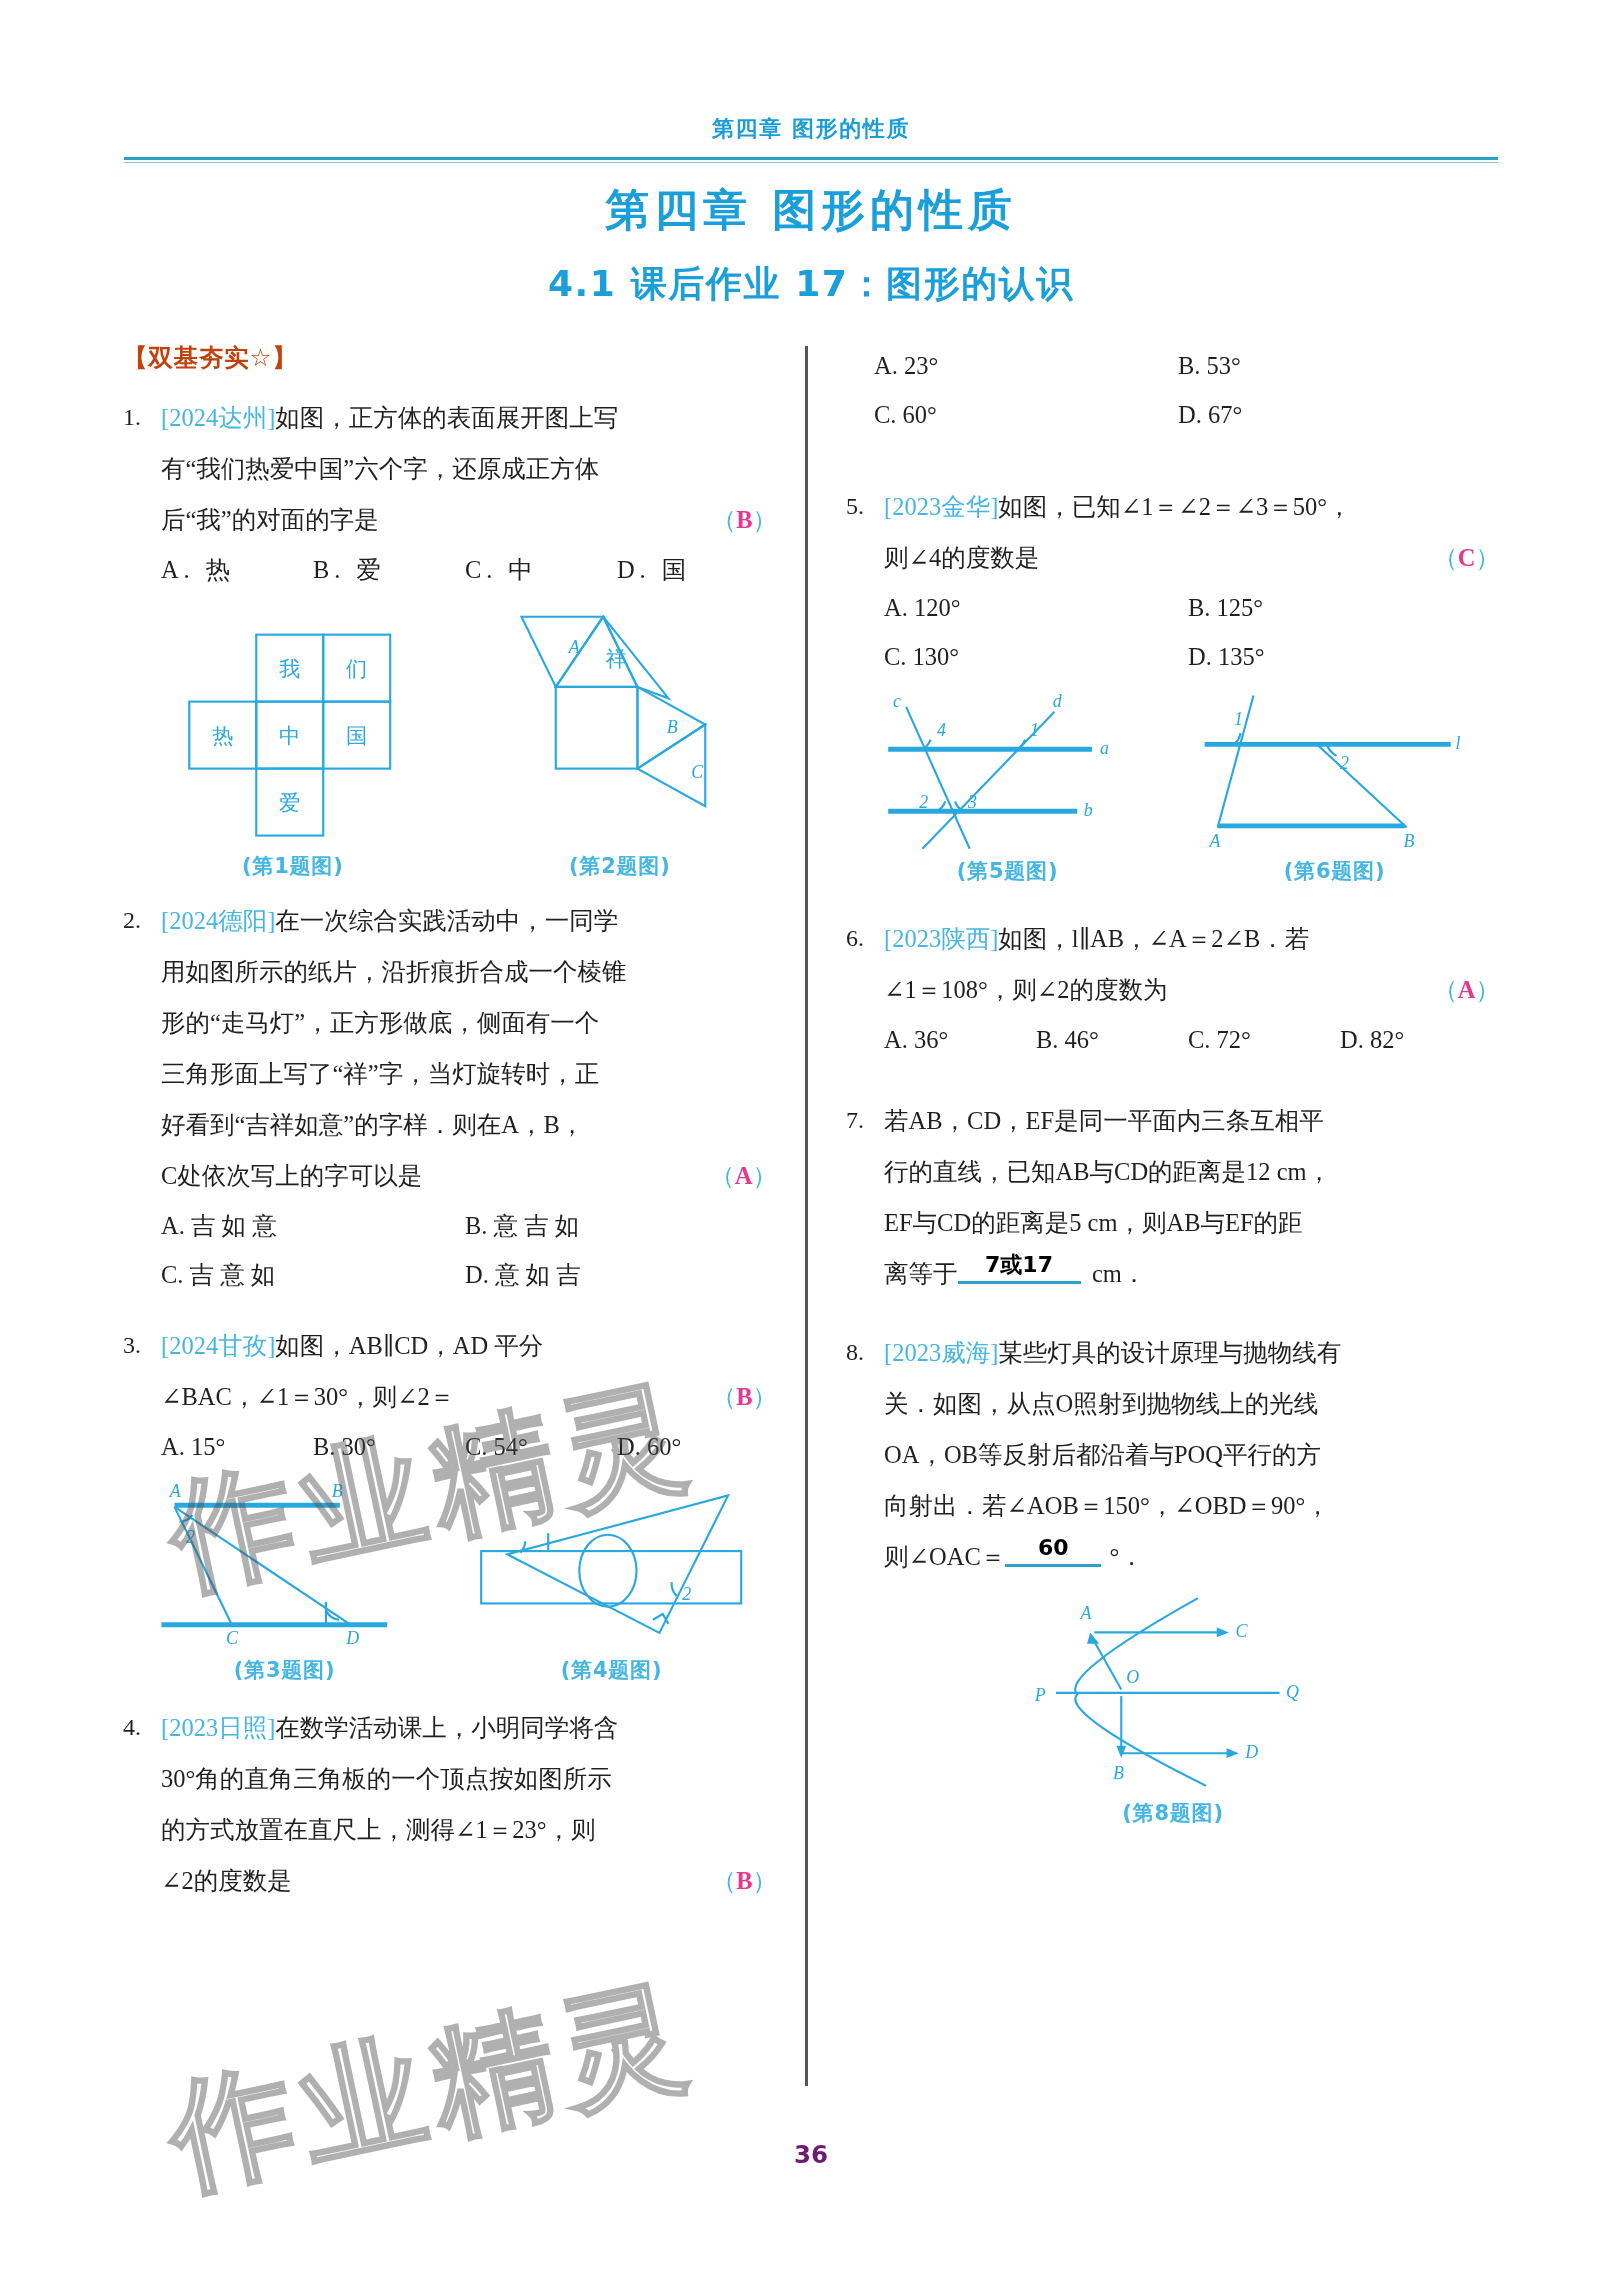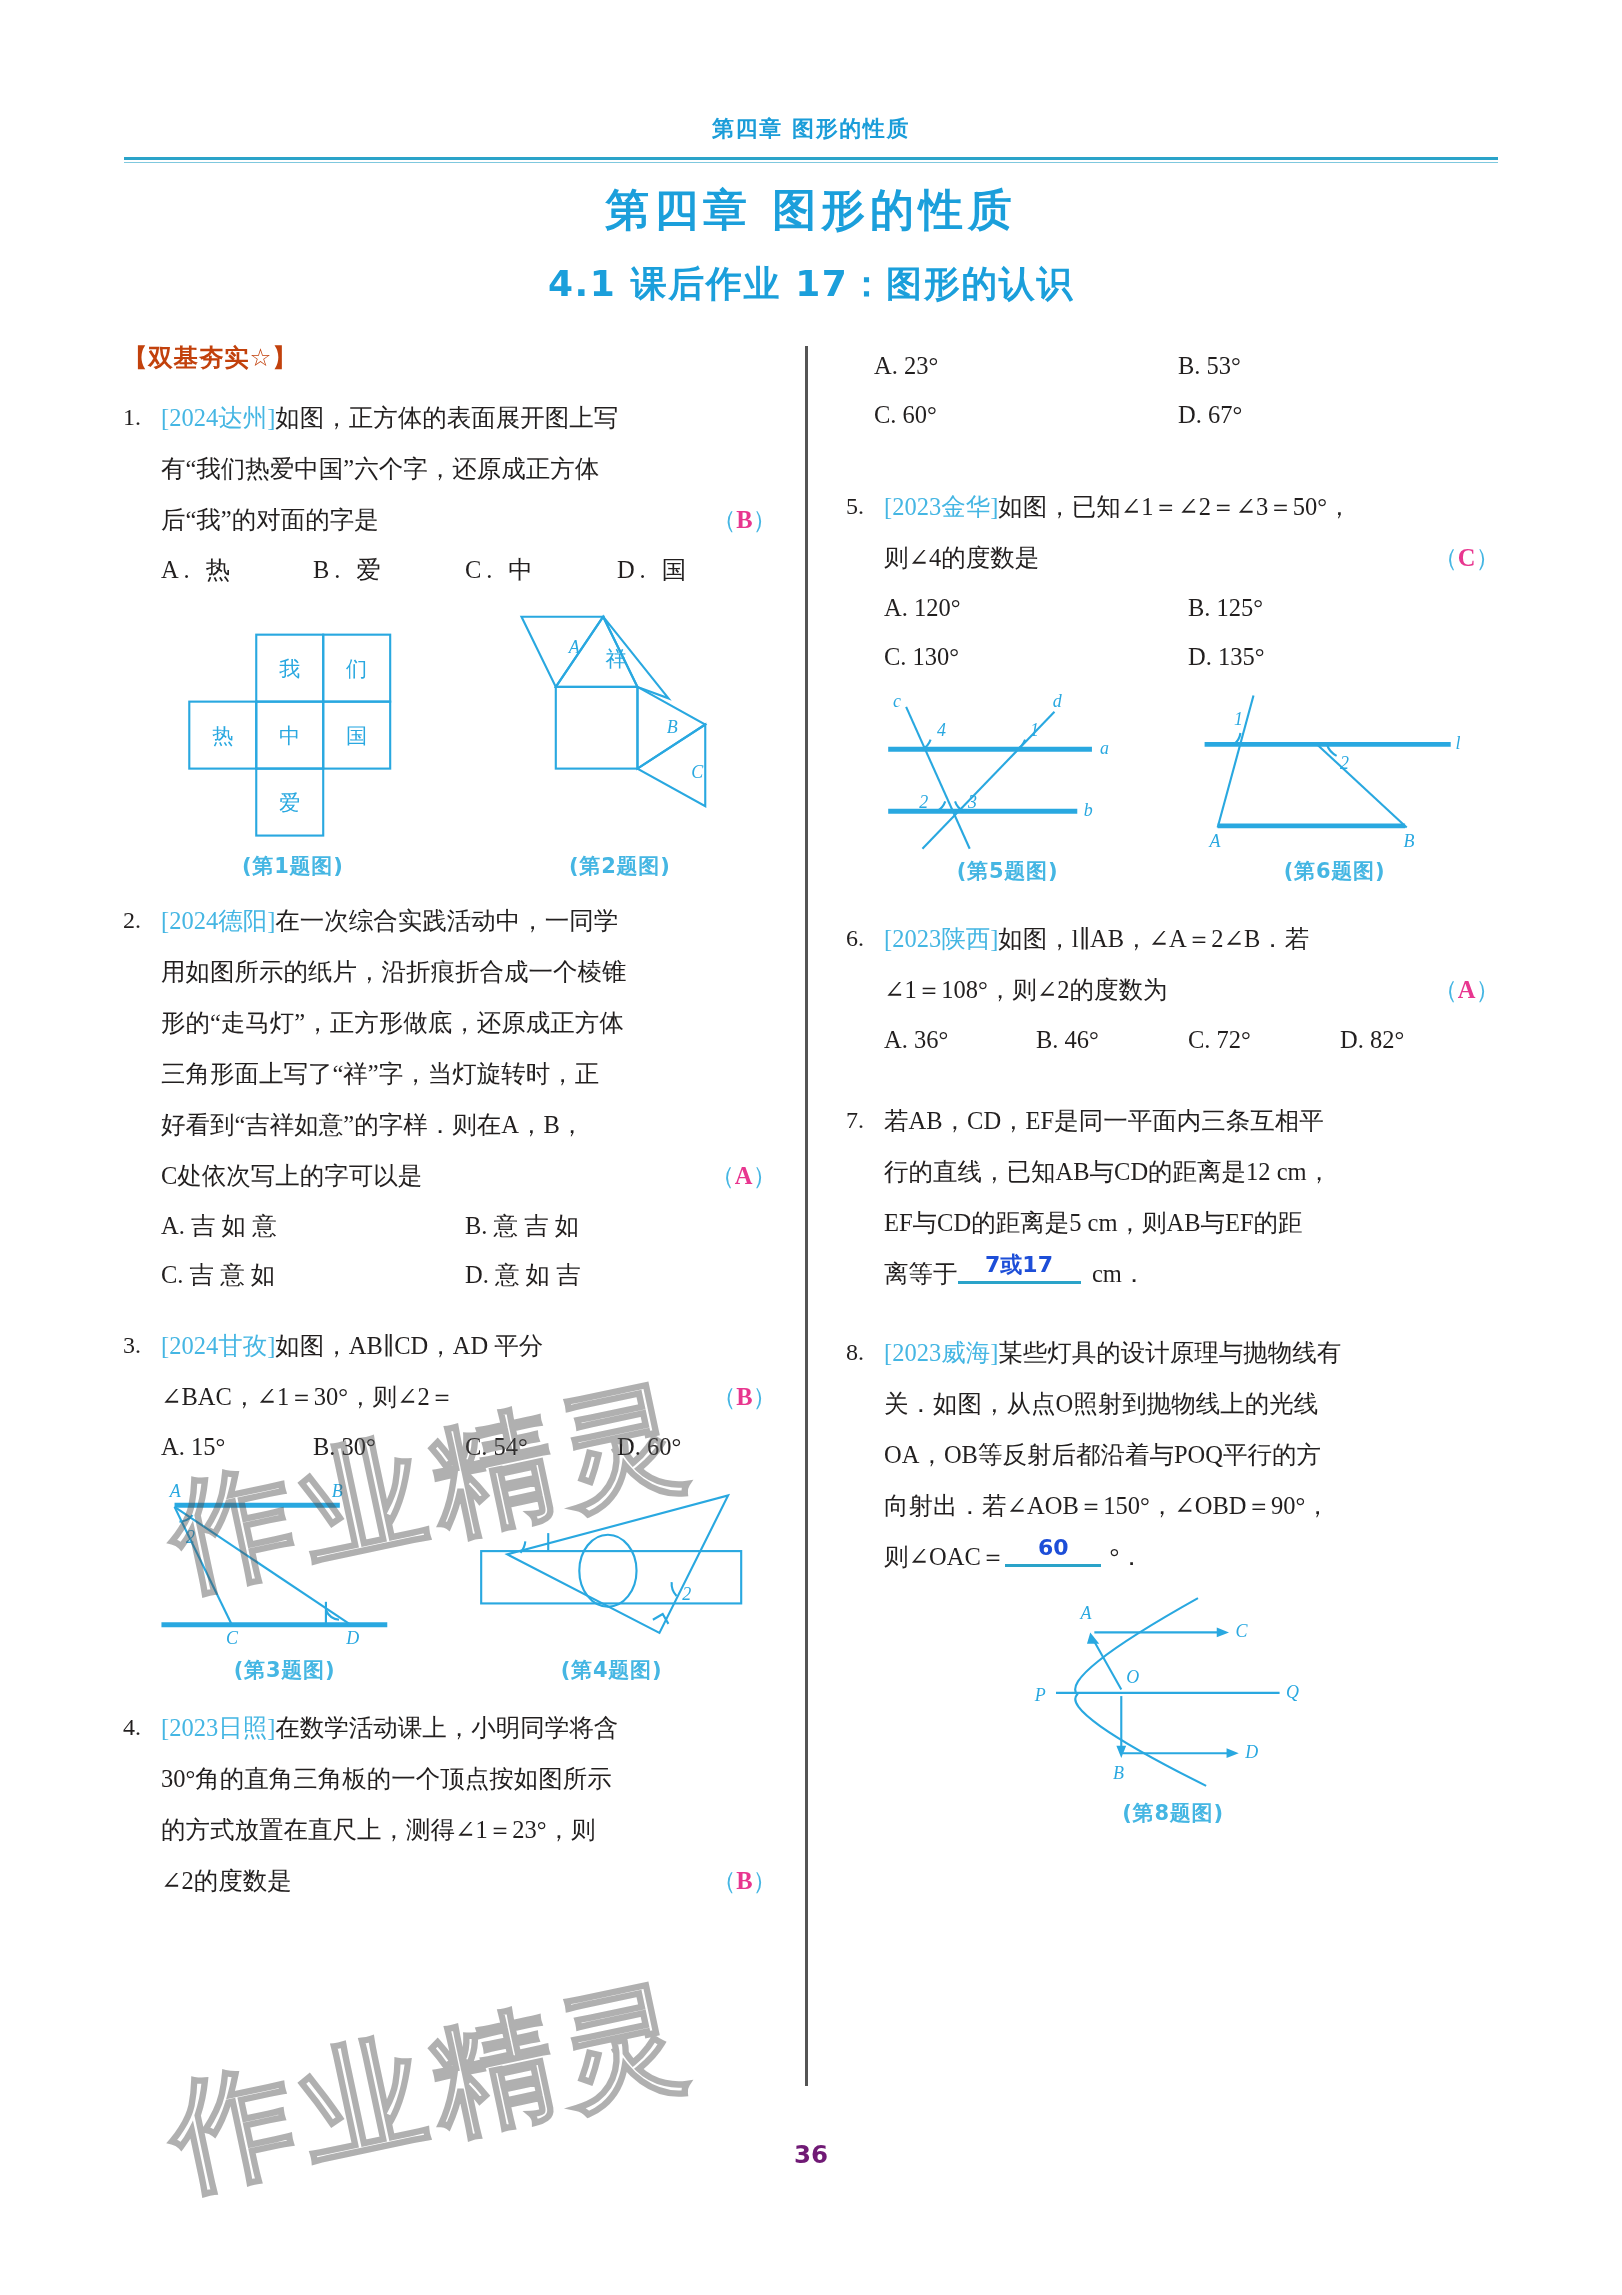--- a/index.html
+++ b/index.html
@@ -76,21 +76,21 @@
   .ans{color:#e8368f;font-weight:700;}
   .paren{color:#45b6e3;}
 
   .opts{display:flex;padding-left:38px;font-size:24.5px;line-height:49px;}
   .opts.four > span{width:152px;display:inline-block;}
   .opts.two  > span{width:304px;display:inline-block;}
   .opts.cjk > span{letter-spacing:4.9px;}
 
   .blank{
     display:inline-block;min-width:123px;text-align:center;
-    border-bottom:3.3px solid #2aa3c9;color:#1d4ed8;font-weight:700;
+    border-bottom:3.3px solid #2aa3c9;color:#000000;font-weight:700;
     font-family:"DejaVu Sans","Liberation Sans",sans-serif;font-size:22px;
     line-height:33px;
   }
 
   .figrow{display:flex;justify-content:space-around;align-items:flex-end;margin:8.2px 0 4.9px;}
   .figcell{text-align:center;}
   .figcap{
     color:#45b6e3;font-size:21px;font-weight:700;margin-top:4.9px;
     font-family:"DejaVu Sans","Liberation Sans",sans-serif;
     letter-spacing:0.8px;
@@ -207,21 +207,21 @@
 
     <div class="q" style="margin-top:14.7px;">
       <div class="qline">
         <span class="qnum">2.</span>
         <span class="qbody"><span class="src">[2024德阳]</span><span>在一次综合实践活动中，一同学</span></span>
       </div>
       <div class="qline indent">
           <span>用如图所示的纸片，沿折痕折合成一个棱锥</span>
         </div>
       <div class="qline indent">
-          <span>形的“走马灯”，正方形做底，还原成正方体</span>
+          <span>形的“走马灯”，正方形做底，侧面有一个</span>
         </div>
       <div class="qline indent">
           <span>三角形面上写了“祥”字，当灯旋转时，正</span>
         </div>
       <div class="qline indent">
           <span>好看到“吉祥如意”的字样．则在A，B，</span>
         </div>
       <div class="qline indent">
         <span>C处依次写上的字可以是</span>
         <span style="margin-left:auto;">

